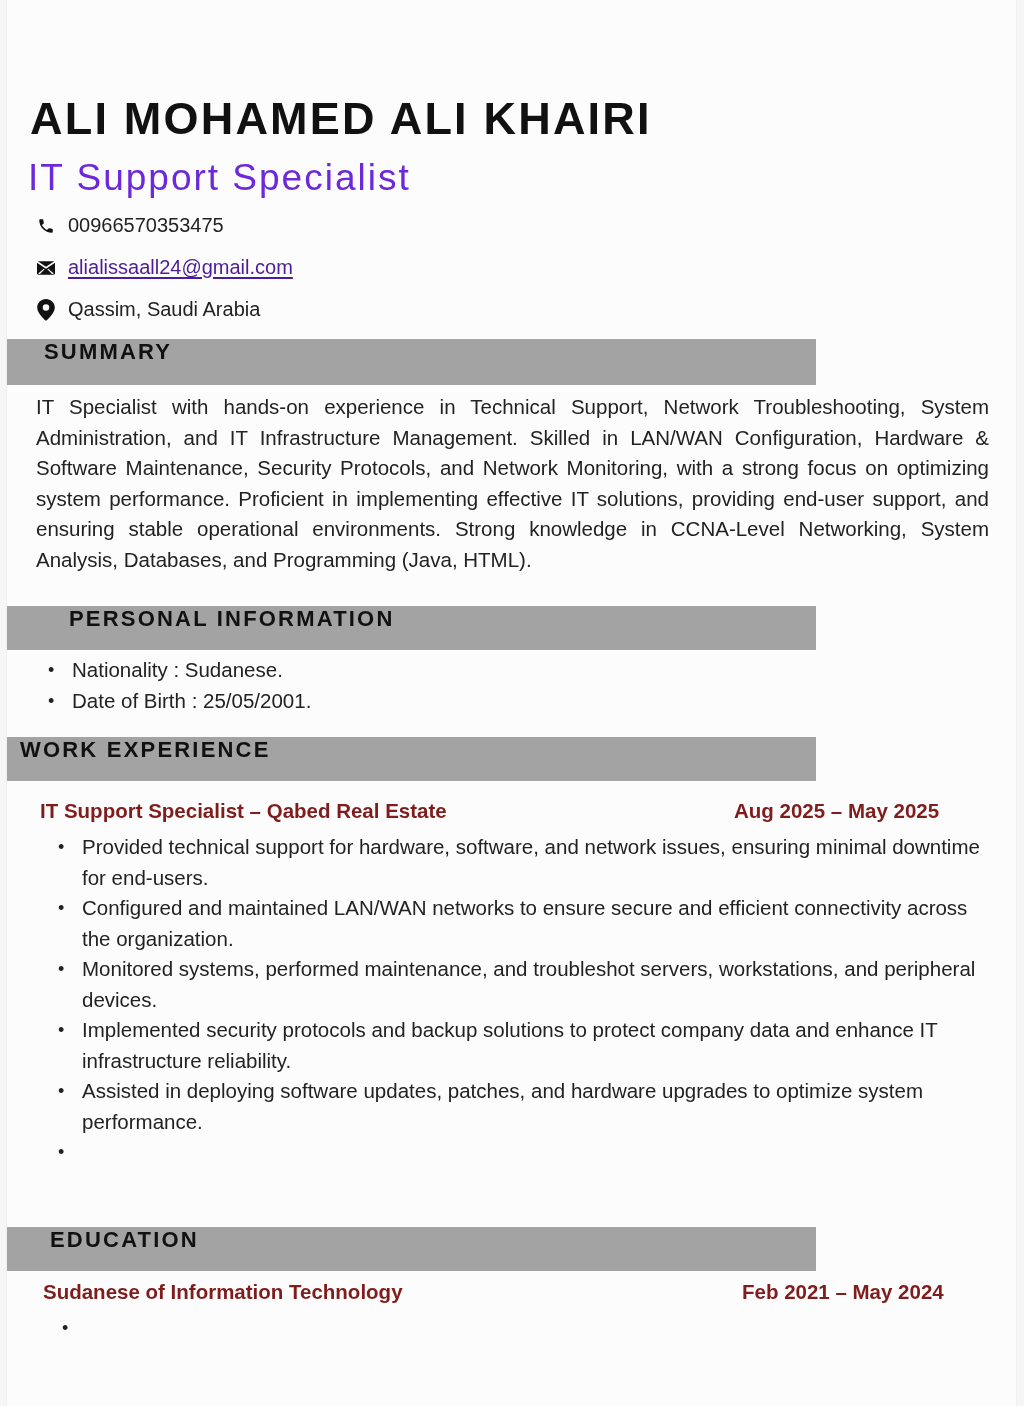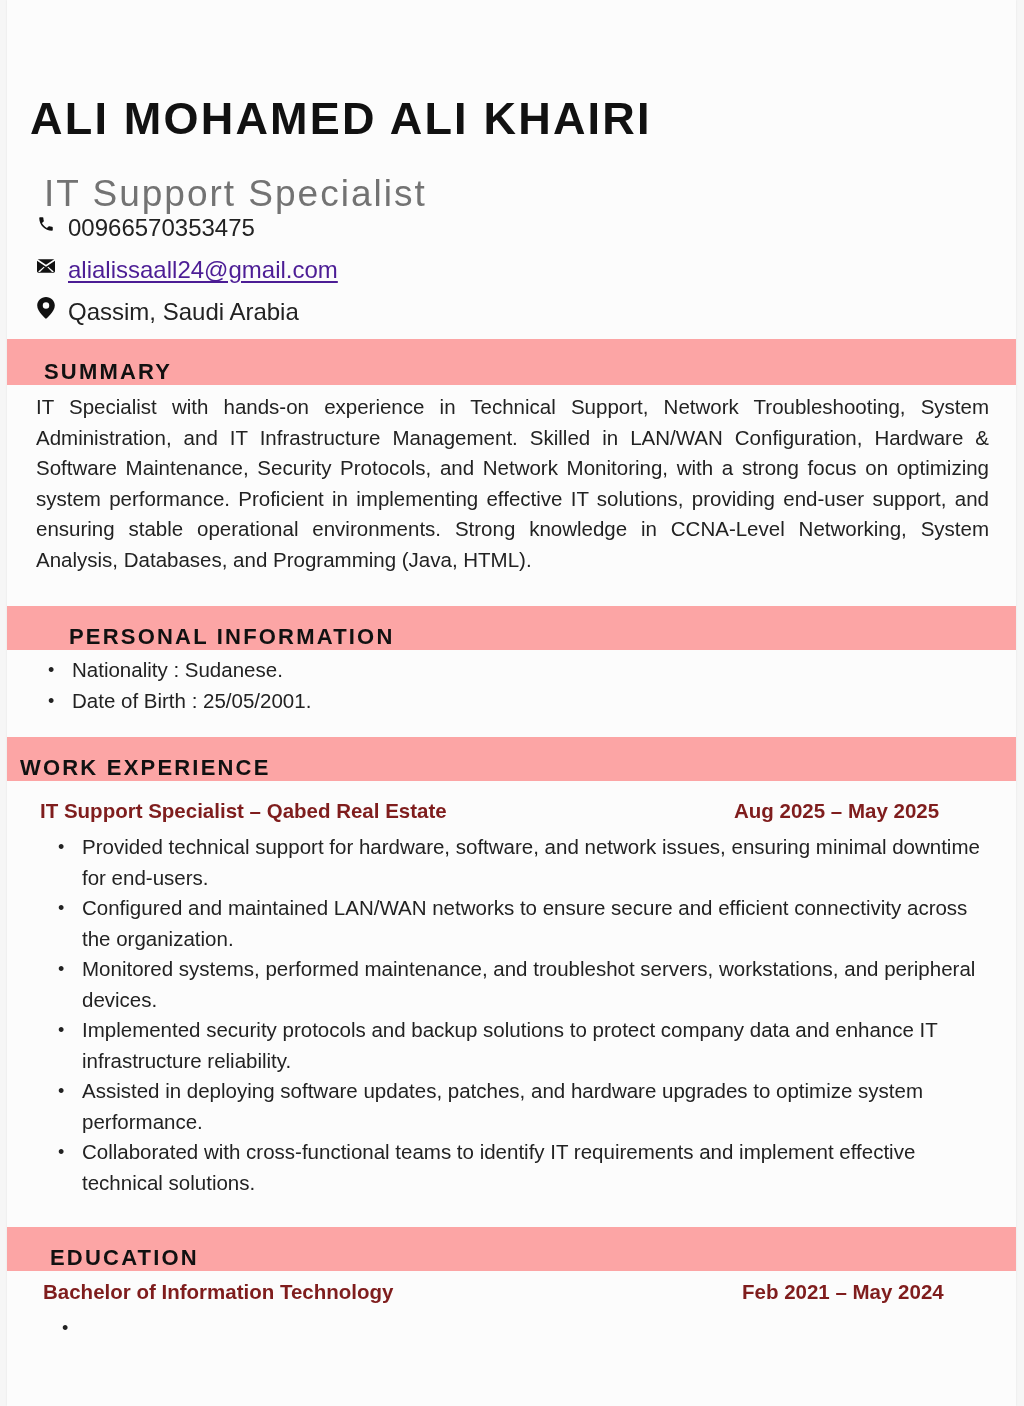--- a/index.html
+++ b/index.html
@@ -33,57 +33,57 @@
     font-weight: 700;
     letter-spacing: 2.2px;
     color: #111;
     line-height: 52px;
     white-space: nowrap;
   }
   .job-title {
     position: absolute;
     left: 28px;
     top: 156px;
-    margin: 16px;
+    margin: 0;
     font-size: 37px;
     font-weight: 400;
     letter-spacing: 2px;
-    color: #737373;
+    color: #6d28d9;
     line-height: 44px;
     white-space: nowrap;
   }
   .contact {
     position: absolute;
     left: 36px;
     display: flex;
-    align-items: flex-start;
-    font-size: 24px;
+    align-items: center;
+    font-size: 20px;
     color: #222;
     white-space: nowrap;
   }
   .contact .icon {
     width: 20px;
     height: 20px;
     display: inline-flex;
     align-items: center;
     justify-content: center;
     margin-right: 12px;
   }
   .contact a {
     color: #4c1d95;
     text-decoration: underline;
     text-underline-offset: 3px;
   }
   .section-bar {
     position: absolute;
     left: 7px;
-    width: 1009px;
-    background: #fca5a5;
+    width: 809px;
+    background: #a3a3a3;
     display: flex;
-    align-items: flex-end;
+    align-items: flex-start;
   }
   .section-bar h2 {
     margin: 0;
     font-size: 22px;
     font-weight: 700;
     letter-spacing: 2.2px;
     color: #111;
   }
   .summary {
     position: absolute;
@@ -176,23 +176,23 @@
   <h2 style="margin-left:13px;">WORK EXPERIENCE</h2>
 </div>
 <div class="entry-head" style="left:40px;top:799px;">IT Support Specialist – Qabed Real Estate</div>
 <div class="entry-head" style="left:734px;top:799px;">Aug 2025 – May 2025</div>
 <ul class="bullets" style="left:82px;top:832px;width:900px;">
   <li><span class="dot">•</span><span>Provided technical support for hardware, software, and network issues, ensuring minimal downtime for end-users.</span></li>
   <li><span class="dot">•</span><span>Configured and maintained LAN/WAN networks to ensure secure and efficient connectivity across the organization.</span></li>
   <li><span class="dot">•</span><span>Monitored systems, performed maintenance, and troubleshot servers, workstations, and peripheral devices.</span></li>
   <li><span class="dot">•</span><span>Implemented security protocols and backup solutions to protect company data and enhance IT infrastructure reliability.</span></li>
   <li><span class="dot">•</span><span>Assisted in deploying software updates, patches, and hardware upgrades to optimize system performance.</span></li>
-  <li><span class="dot">•</span><span>Collaborated with cross-functional teams to identify IT requirements and implement effective technical solutions.</span></li>
+  <li><span class="dot">•</span></li>
 </ul>
 
 <div class="section-bar" style="top:1227px;height:44px;">
   <h2 style="margin-left:43px;">EDUCATION</h2>
 </div>
-<div class="entry-head" style="left:43px;top:1280px;">Bachelor of Information Technology</div>
+<div class="entry-head" style="left:43px;top:1280px;">Sudanese of Information Technology</div>
 <div class="entry-head" style="left:742px;top:1280px;">Feb 2021 – May 2024</div>
 <ul class="bullets" style="left:86px;top:1313px;">
   <li><span class="dot">•</span></li>
 </ul>
 
 </body></html>

